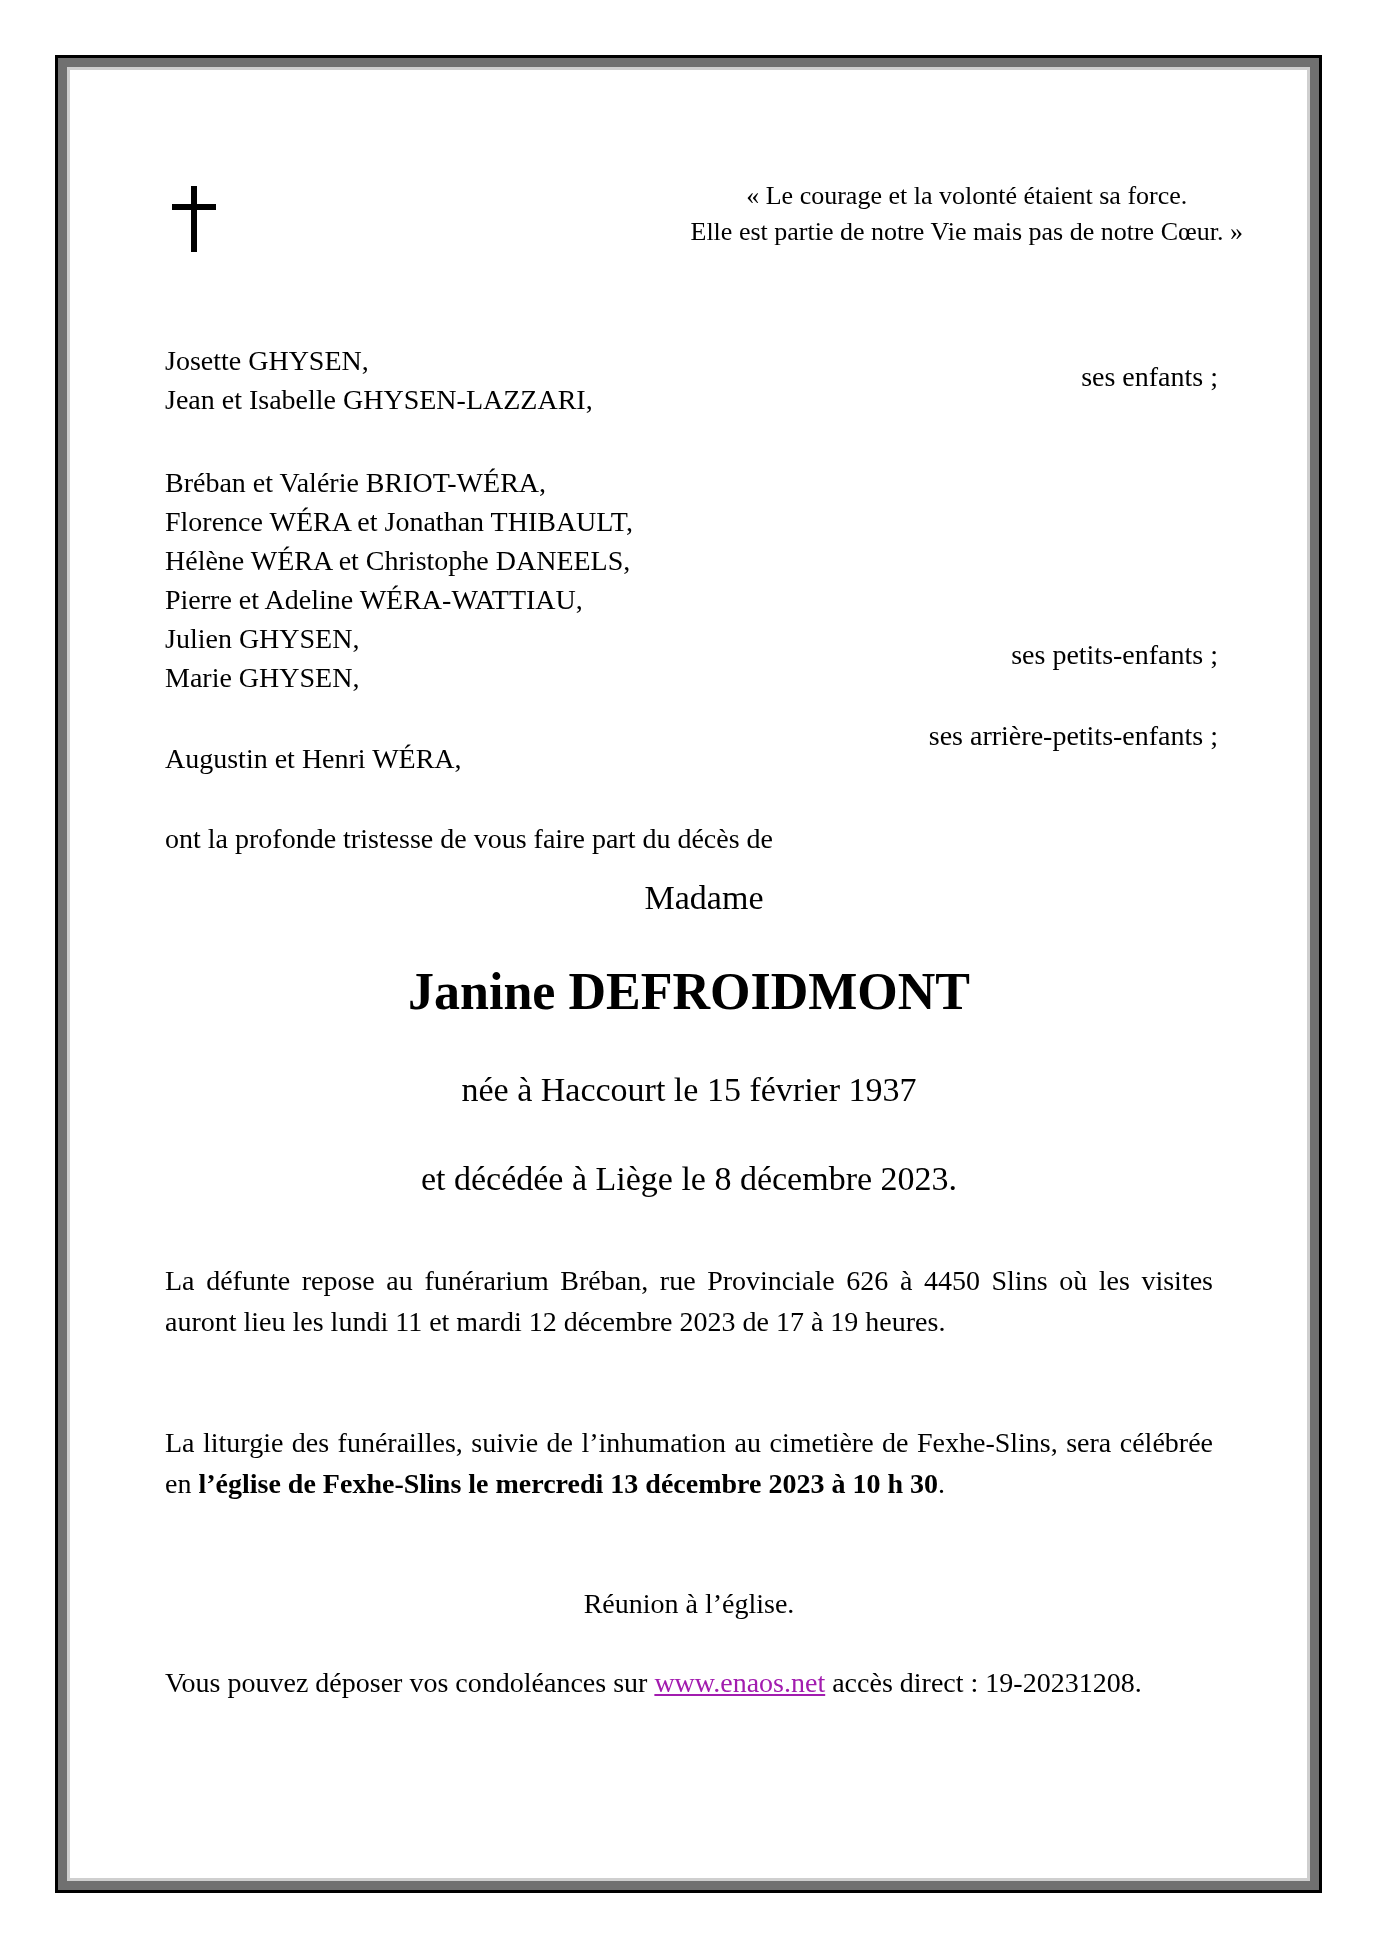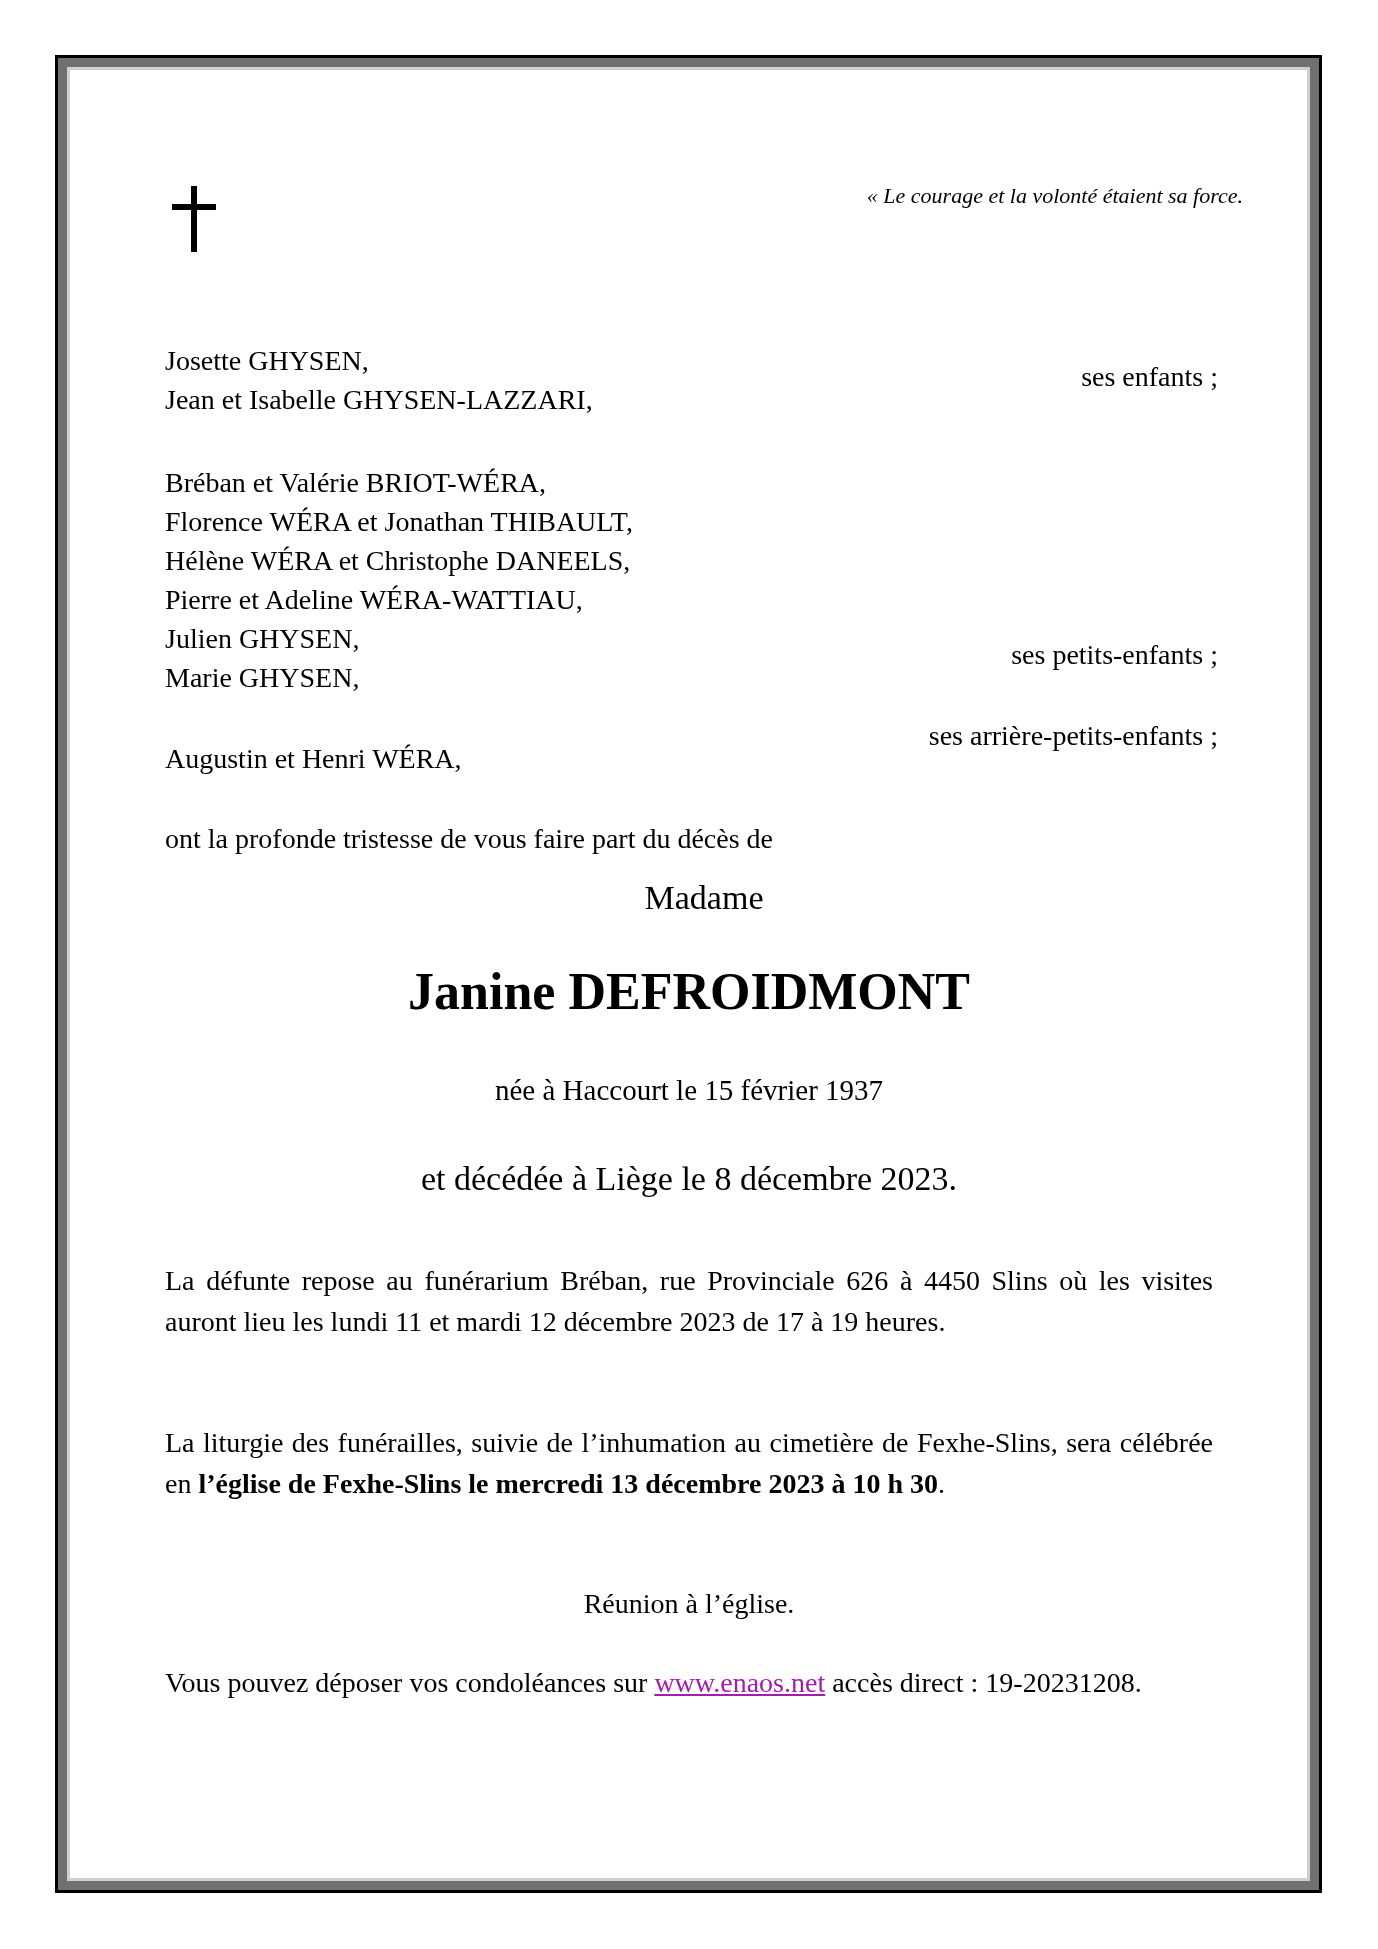--- a/index.html
+++ b/index.html
@@ -9,29 +9,29 @@
                    background: #000; box-sizing: border-box; }
     .frame-mid { position: absolute; left: 3px; top: 3px; right: 3px; bottom: 3px; background: #707070; }
     .frame-inner { position: absolute; left: 9px; top: 9px; right: 9px; bottom: 9px; background: #cfcfcf; }
     .page { position: absolute; left: 3px; top: 3px; right: 3px; bottom: 3px; background: #fff; }
 
     .cross { position: absolute; left: 172px; top: 186px; width: 44px; height: 66px; }
     .cross .v { position: absolute; left: 19px; top: 0; width: 6px; height: 66px; background: #000; }
     .cross .h { position: absolute; left: 0; top: 18px; width: 44px; height: 6px; background: #000; }
 
     .quote { position: absolute; right: 135px; top: 178px; text-align: center;
-             font-style: italic; font-size: 22px; line-height: 36px; }
+             font-size: 26px; line-height: 36px; }
 
     .txt { position: absolute; left: 165px; font-size: 28px; line-height: 39px; white-space: nowrap; margin-top: 23px; }
     .rel { position: absolute; right: 160px; font-size: 28px; line-height: 39px; white-space: nowrap; text-align: left; }
 
     .center { position: absolute; left: 0; width: 1378px; text-align: center; white-space: nowrap; }
     .madame { top: 876px; font-size: 34px; line-height: 44px; margin-left: 15px; }
     .name { top: 960px; font-size: 52px; line-height: 64px; font-weight: bold; }
-    .born { top: 1068px; font-size: 29px; line-height: 44px; }
+    .born { top: 1068px; font-size: 34px; line-height: 44px; }
     .died { top: 1157px; font-size: 34px; line-height: 44px; }
 
     .para { position: absolute; left: 165px; width: 1048px; font-size: 28px; line-height: 41px;
             text-align: justify; text-align-last: left; }
     .para b { font-weight: bold; margin-top: 36px; }
     .reunion { top: 1584px; font-size: 28px; line-height: 40px; }
     .link { color: #a21caf; text-decoration: underline; }
   </style>
 </head>
 <body>
@@ -44,20 +44,21 @@
   </div>
 </div>
 
 <div class="cross">
   <div class="v"></div>
     <div class="h"></div>
 </div>
 
 <div class="quote">
   <div>« Le courage et la volonté étaient sa force.</div>
+  <div>Elle est partie de notre Vie mais pas de notre Cœur. »</div>
 </div>
 
 <div class="txt" style="top:318px">Josette GHYSEN,</div>
 <div class="txt" style="top:357px">Jean et Isabelle GHYSEN-LAZZARI,</div>
 <div class="rel" style="top:357px">ses enfants ;</div>
 
 <div class="txt" style="top:440px">Bréban et Valérie BRIOT-WÉRA,</div>
 <div class="txt" style="top:479px">Florence WÉRA et Jonathan THIBAULT,</div>
 <div class="txt" style="top:518px">Hélène WÉRA et Christophe DANEELS,</div>
 <div class="txt" style="top:557px">Pierre et Adeline WÉRA-WATTIAU,</div>

